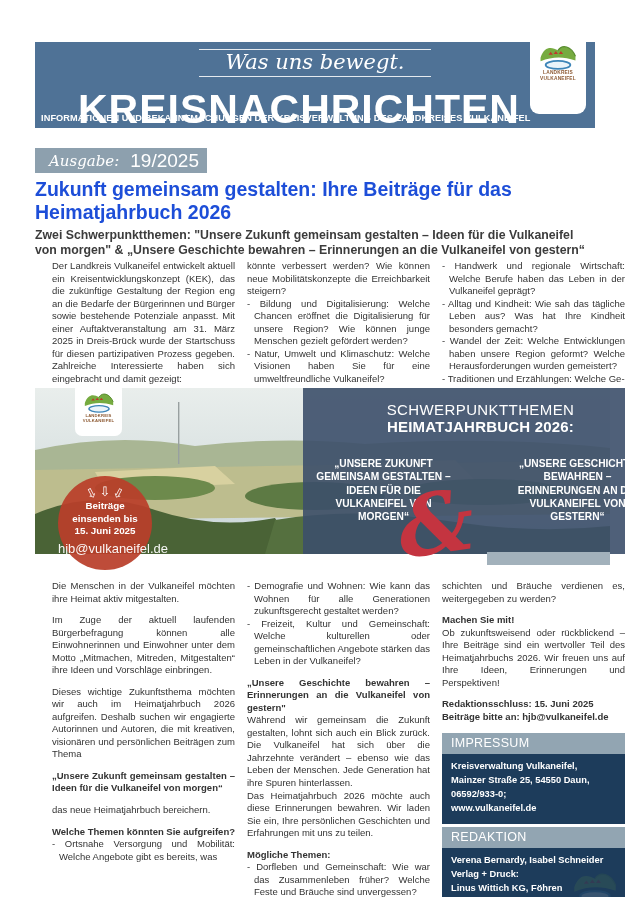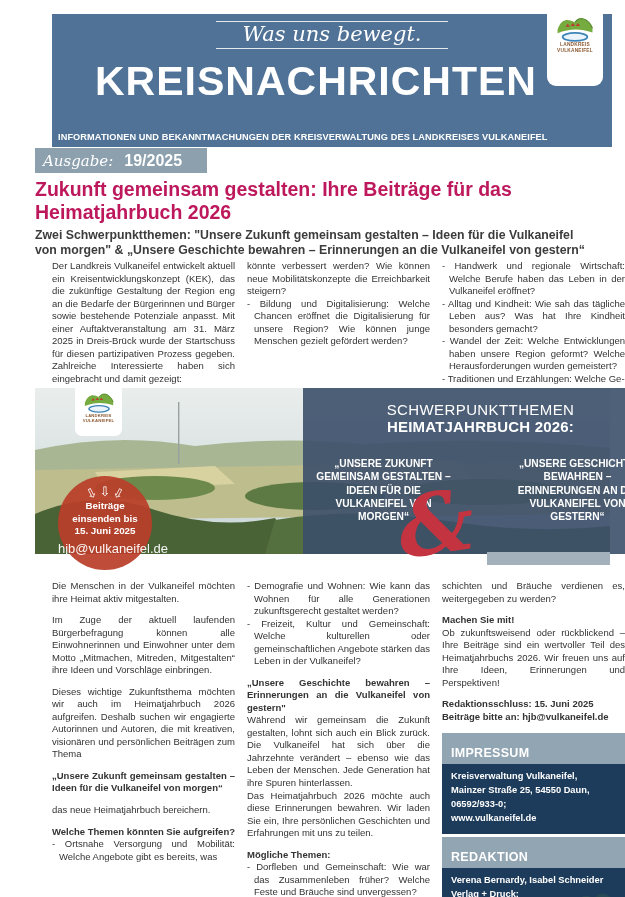--- a/index.html
+++ b/index.html
@@ -1,40 +1,40 @@
 <!DOCTYPE html>
 <html lang="de"><head>
 <meta charset="utf-8">
 <style>
   html,body{margin:0;padding:0;}
   body{
     width:625px;height:897px;background:#ffffff;position:relative;
     font-family:"Liberation Sans",sans-serif;color:#333;overflow:hidden;
   }
   
-  .banner{position:absolute;left:35px;top:14px;width:560px;height:133px;background:#4f7296;margin-left:17px;}
+  .banner{position:absolute;left:35px;top:42px;width:560px;height:86px;background:#4f7296;}
   .tagline-wrap{position:absolute;top:7px;left:50%;transform:translateX(-50%);width:232px;text-align:center;color:#fff;}
   .tagline-rule{border-top:1.5px solid rgba(255,255,255,.85);height:0;}
   .tagline{font-family:"DejaVu Serif",serif;font-style:italic;font-size:21px;line-height:1.1;padding:1px 0 2px;}
   .nl-title{position:absolute;top:47px;left:0;width:100%;text-align:left;color:#fff;
     font-size:41px;font-weight:bold;letter-spacing:1px;line-height:1;white-space:nowrap;padding-left:43px;}
   .nl-subtitle{position:absolute;bottom:5px;left:0;width:100%;text-align:left;color:#fff;
     font-size:9.2px;font-weight:bold;letter-spacing:.1px;padding-left:6px;}
   .logo-box{position:absolute;background:#fff;border-radius:9px;text-align:center;box-sizing:border-box;}
   .logo-box.header-logo{left:495px;top:-12px;width:56px;height:84px;padding-top:8px;}
   .logo-svg{display:block;margin:0 auto;}
   .logo-text{font-size:4.8px;font-weight:bold;color:#8d5a33;line-height:1.25;letter-spacing:.2px;}
   
   .issue-bar{position:absolute;left:35px;top:148px;width:172px;height:25px;background:#8da0ae;
-    color:#fff;display:flex;align-items:center;padding-left:8px;box-sizing:border-box;}
+    color:#fff;display:flex;align-items:center;padding-left:14px;box-sizing:border-box;}
   .issue-label{font-family:"DejaVu Serif",serif;font-style:italic;font-size:15px;margin-right:11px;}
-  .issue-number{font-size:16px;font-weight:bold;}
+  .issue-number{font-size:19px;font-weight:normal;}
   
   .headline{position:absolute;left:35px;top:178px;width:560px;font-size:19.5px;font-weight:bold;
-    color:#be185d;line-height:1.2;}
+    color:#1d4ed8;line-height:1.2;}
   .subheadline{position:absolute;left:35px;top:228px;width:560px;font-size:12.3px;font-weight:bold;
     color:#3c3c3c;line-height:1.26;}
   
   .cols{position:absolute;left:52px;width:575px;display:flex;gap:12px;}
   .cols-upper{top:260px;height:127px;overflow:hidden;}
   .cols-lower{top:580px;}
   .col{width:183px;flex:0 0 183px;}
   .col p{margin:0 0 9px;text-align:justify;line-height:1.32;font-size:9.5px;color:#333;}
   .col p.tight{margin-bottom:0;}
   .col p.bold{font-weight:bold;}
@@ -56,22 +56,22 @@
     color:#fff;text-align:center;}
   .ovl-title1{margin-top:13px;font-size:15px;letter-spacing:.4px;}
   .ovl-title2{font-size:15px;font-weight:bold;letter-spacing:.2px;text-align:center;}
   .quotes{display:flex;justify-content:space-between;padding:0 10px;margin-top:22px;}
   .quote{width:141px;font-size:10.2px;font-weight:bold;line-height:1.3;}
   .amp{position:absolute;left:95px;bottom:-12px;font-family:"DejaVu Serif",serif;font-style:italic;
     font-weight:bold;font-size:84px;line-height:1;color:#c43440;transform:rotate(-8deg);}
   .gray-strip{position:absolute;left:452px;top:164px;width:123px;height:13px;background:#a2b1bb;}
   
   .info-stack{margin-top:10px;}
-  .info-header{background:#92a5b2;color:#fff;font-weight:bold;font-size:12.5px;
-    padding:13px 0 4px 9px;letter-spacing:.3px;}
+  .info-header{background:#92a5b2;color:#fff;font-weight:normal;font-size:12.5px;
+    padding:3px 0 4px 9px;letter-spacing:.3px;}
   .info-body{background:#1d3c5b;color:#fff;font-weight:bold;font-size:9.3px;line-height:1.5;
     padding:6px 9px 8px;margin-bottom:3px;position:relative;overflow:hidden;}
   .info-line{position:relative;z-index:2;}
   .watermark{position:absolute;right:4px;bottom:2px;opacity:.13;z-index:1;}
 </style>
 </head>
 <body>
 
 <svg width="0" height="0" style="position:absolute" aria-hidden="true">
   <symbol id="logo-art" viewBox="0 0 60 44">
@@ -111,23 +111,24 @@
 <div class="headline">Zukunft gemeinsam gestalten: Ihre Beiträge für das Heimatjahrbuch 2026</div>
 <div class="subheadline">Zwei Schwerpunktthemen: "Unsere Zukunft gemeinsam gestalten – Ideen für die Vulkaneifel von morgen" &amp; „Unsere Geschichte bewahren – Erinnerungen an die Vulkaneifel von gestern“</div>
 
 <div class="cols cols-upper">
   <div class="col">
     <p class="tight">Der Landkreis Vulkaneifel entwickelt aktuell ein Kreisentwicklungskonzept (KEK), das die zukünftige Gestaltung der Region eng an die Bedarfe der Bürgerinnen und Bürger sowie bestehende Potenziale anpasst. Mit einer Auftaktveranstaltung am 31. März 2025 in Dreis-Brück wurde der Startschuss für diesen partizipativen Prozess gegeben. Zahlreiche Interessierte haben sich eingebracht und damit gezeigt:</p>
   </div>
   <div class="col">
     <p class="tight">könnte verbessert werden? Wie können neue Mobilitätskonzepte die Erreichbarkeit steigern?</p>
     <p class="tight bullet">- Bildung und Digitalisierung: Welche Chancen eröffnet die Digitalisierung für unsere Region? Wie können junge Menschen gezielt gefördert werden?</p>
-  </div>
-  <div class="col">
-    <p class="tight bullet">- Handwerk und regionale Wirtschaft: Welche Berufe haben das Leben in der Vulkaneifel eröffnet?</p>
+    <p class="tight bullet">- Natur, Umwelt und Klimaschutz: Welche Visionen haben Sie für eine umweltfreundliche Vulkaneifel?</p>
+  </div>
+  <div class="col">
+    <p class="tight bullet">- Handwerk und regionale Wirtschaft: Welche Berufe haben das Leben in der Vulkaneifel geprägt?</p>
     <p class="tight bullet">- Alltag und Kindheit: Wie sah das tägliche Leben aus? Was hat Ihre Kindheit besonders gemacht?</p>
     <p class="tight bullet">- Wandel der Zeit: Welche Entwicklungen haben unsere Region geformt? Welche Herausforderungen wurden gemeistert?</p>
     <p class="tight bullet">- Traditionen und Erzählungen: Welche Ge-</p>
   </div>
 </div>
 
 <div class="photo-banner">
   <svg class="landscape" width="575" height="166" viewBox="0 0 575 166" preserveAspectRatio="none">
     <defs>
       <linearGradient id="sky" x1="0" y1="0" x2="0" y2="1">

